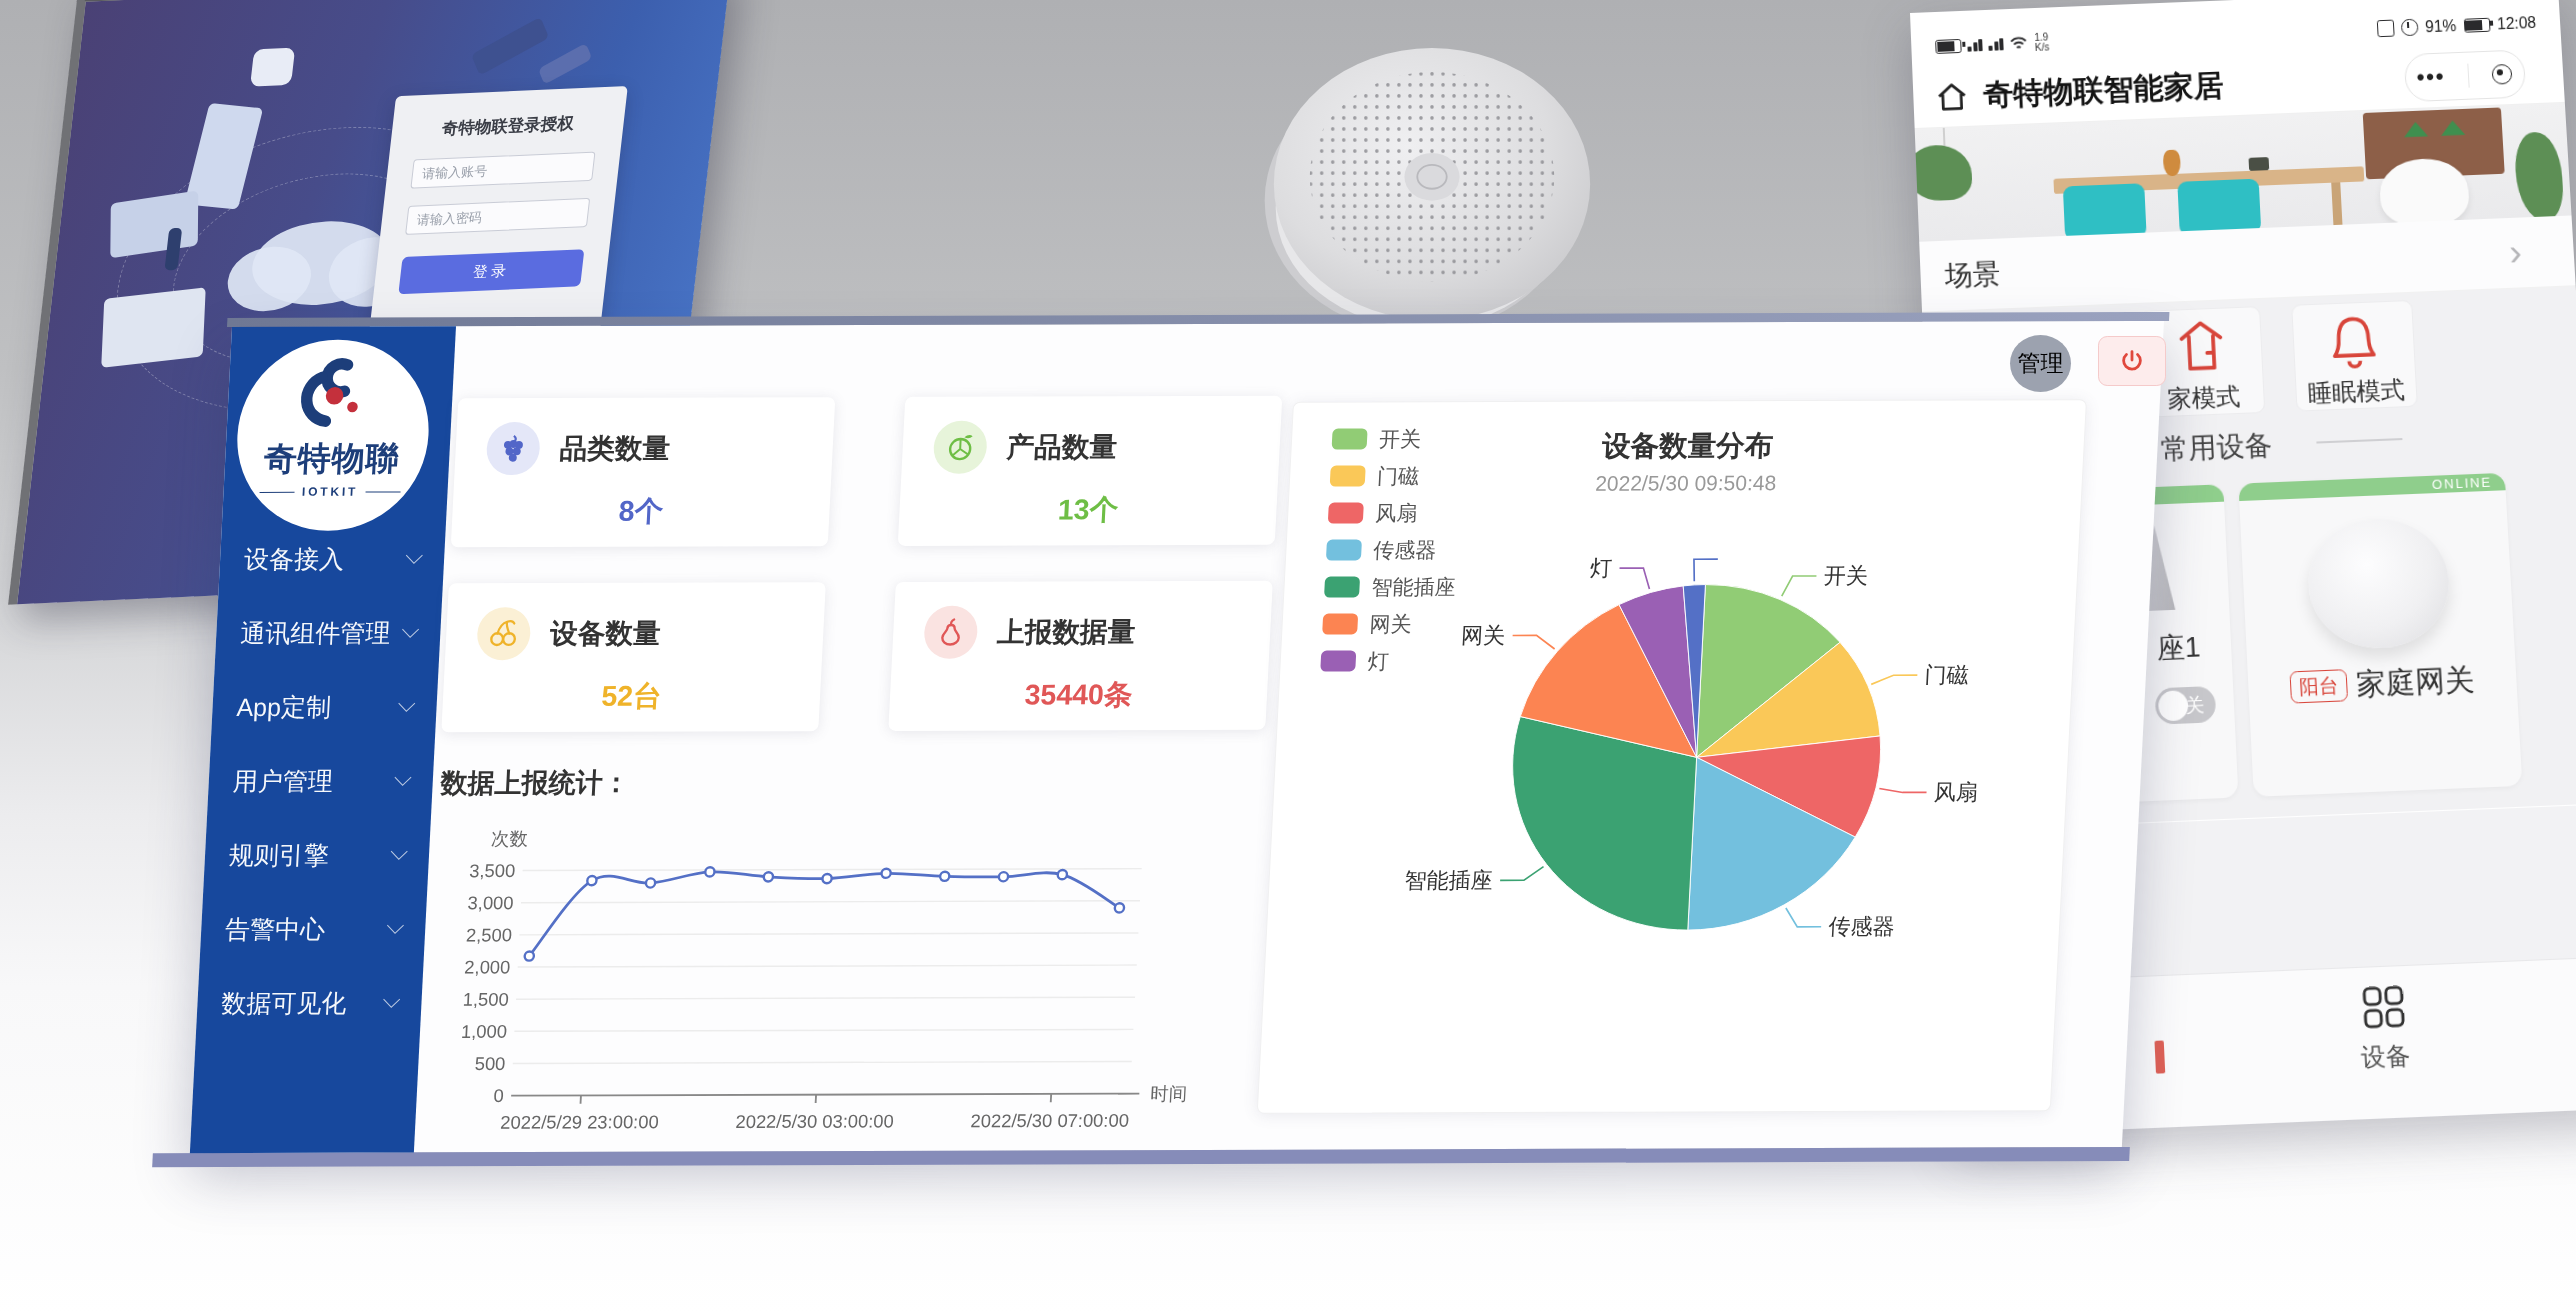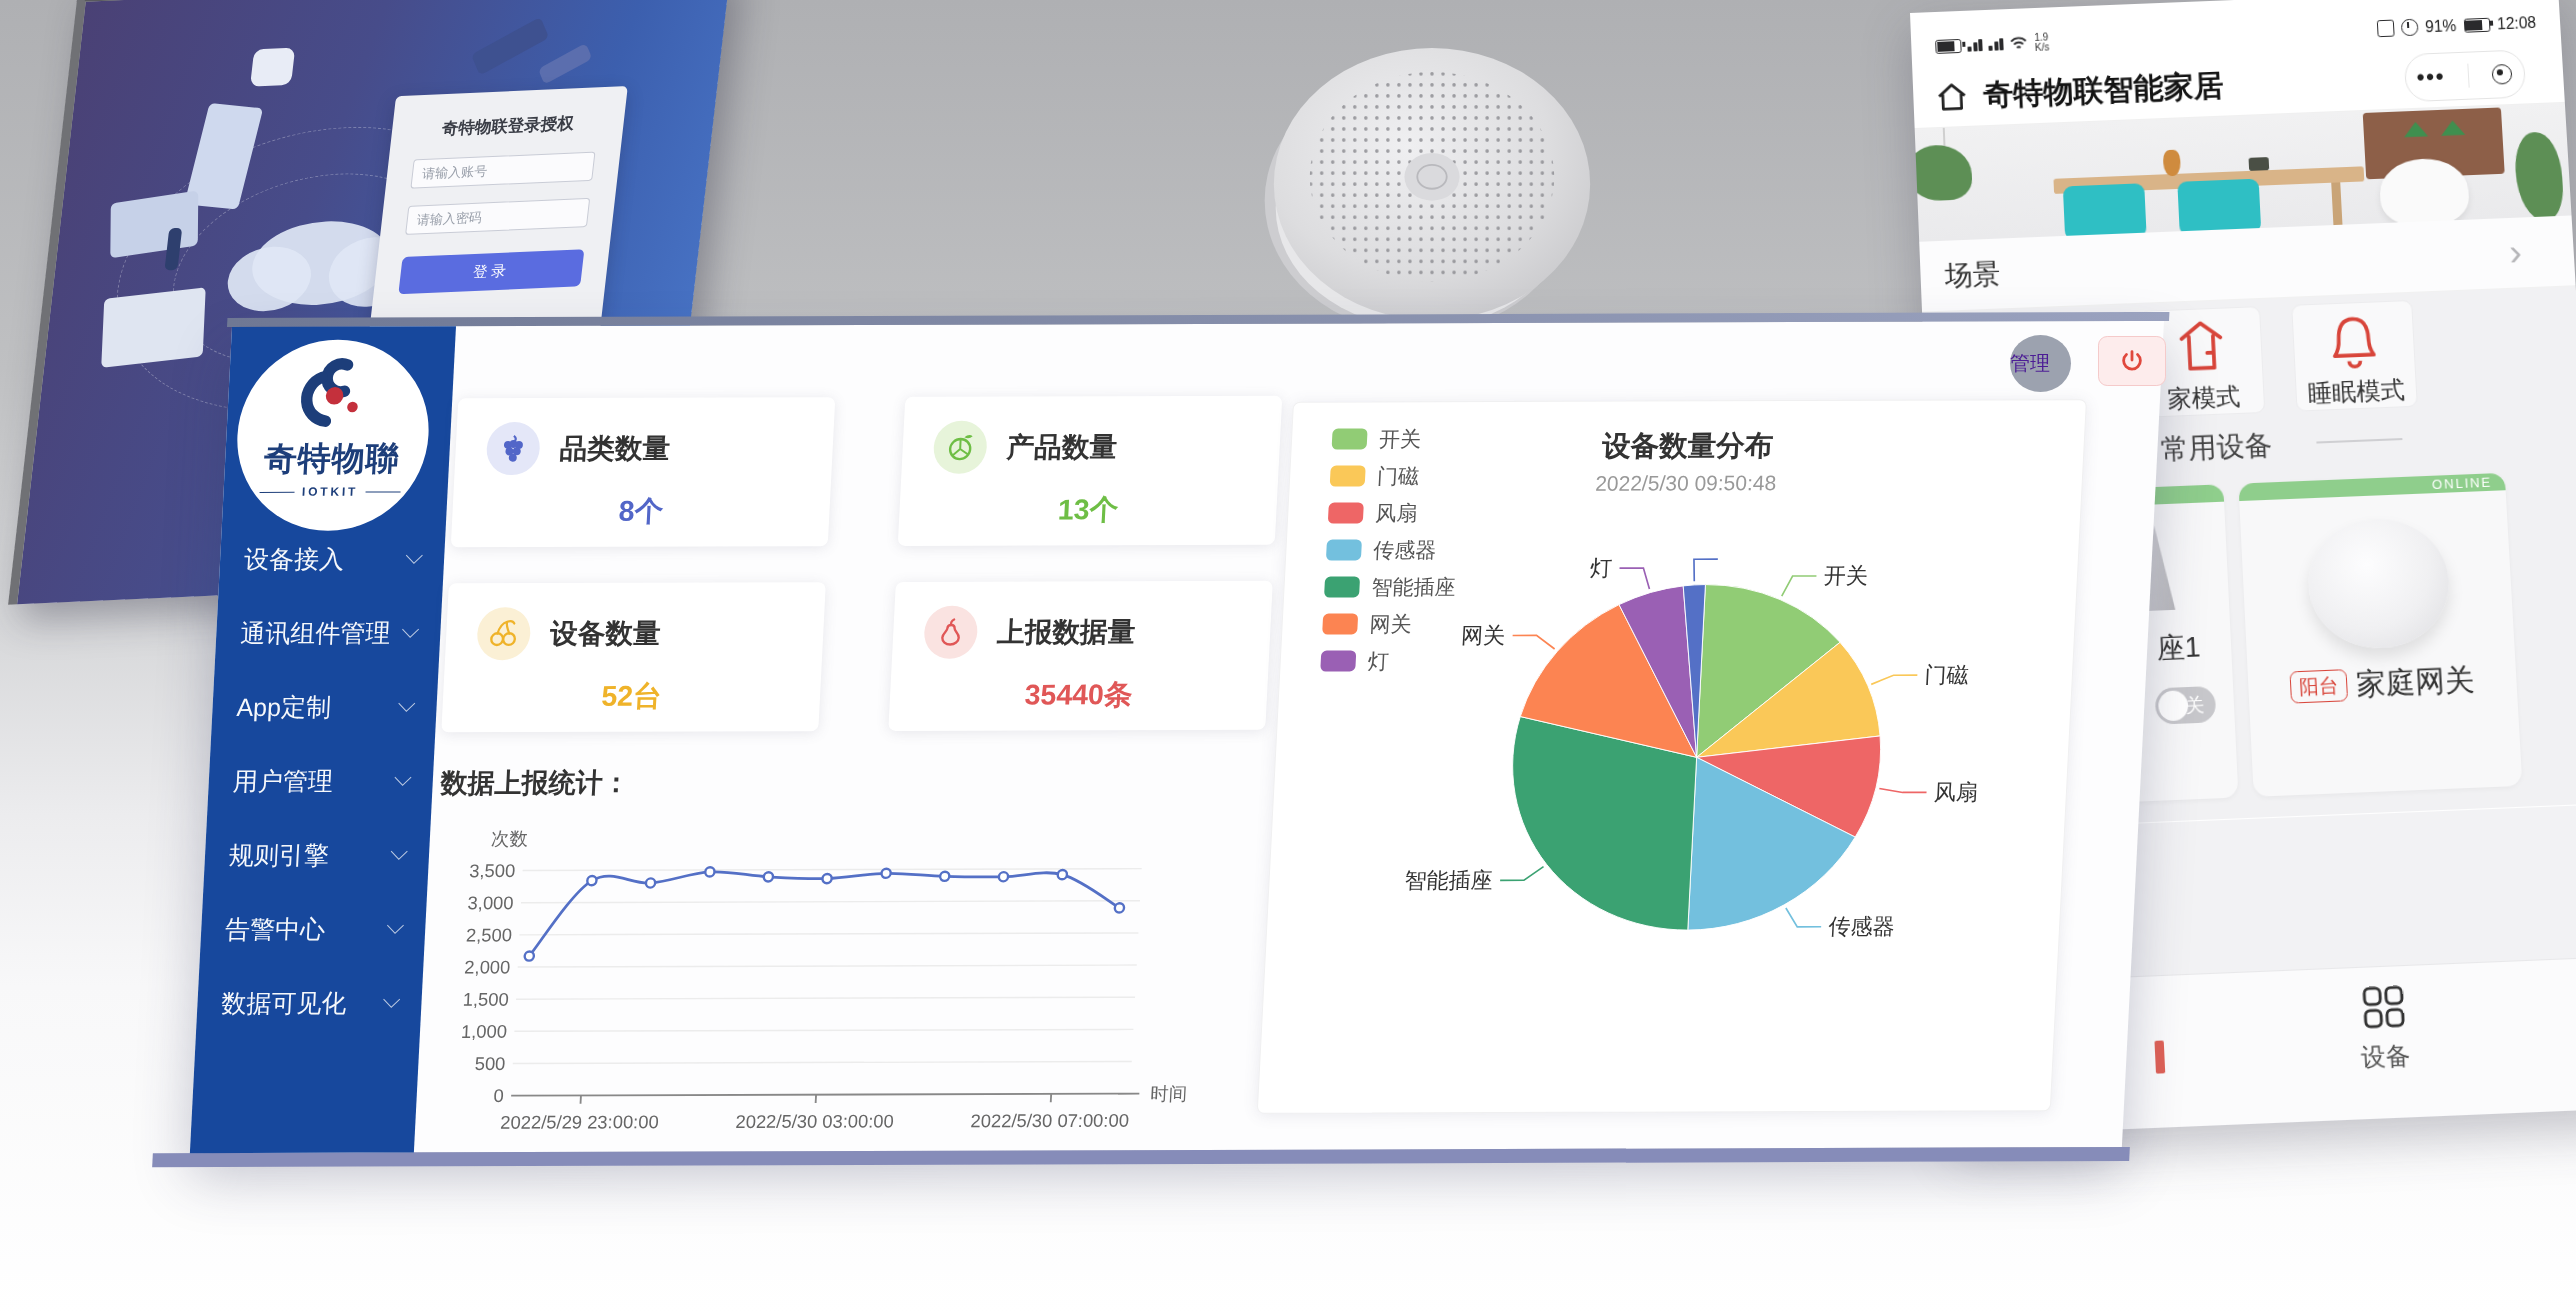--- a/index.html
+++ b/index.html
@@ -120,21 +120,21 @@
   .pie-title{position:absolute;left:0;top:26px;width:100%;text-align:center;font-size:28.5px;font-weight:700;color:#333;}
   .pie-sub{position:absolute;left:0;top:70px;width:100%;text-align:center;font-size:21px;color:#999;}
   .legend{position:absolute;left:40px;top:18.4px;}
   .legend-item{display:flex;align-items:center;height:37px;cursor:pointer;}
   .legend-swatch{width:35px;height:21px;border-radius:5.5px;margin-right:12px;}
   .legend-label{font-size:21px;color:#555;}
   #pieSvg{position:absolute;left:0;top:0;}
 
   
   .manage-badge{left:2010px;top:335px;width:61px;height:57px;z-index:6;background:rgba(148,154,168,.92);
-    border-radius:50%;color:#4c1d95;font-size:20px;display:flex;align-items:center;}
+    border-radius:50%;color:#000000;font-size:23px;display:flex;align-items:center;justify-content:center;}
   .power-btn{left:2098px;top:336px;width:66px;height:48px;z-index:6;background:#fdecec;
     border:1.8px solid #f5caca;border-radius:9.2px;display:flex;align-items:center;justify-content:center;}
 </style>
 </head>
 <body>
 
 <div class="scene">
 
   <div class="abs login">
     <div class="ring" style="left:64px;top:138px;width:386px;height:276px;transform:rotate(-8deg);"></div>

